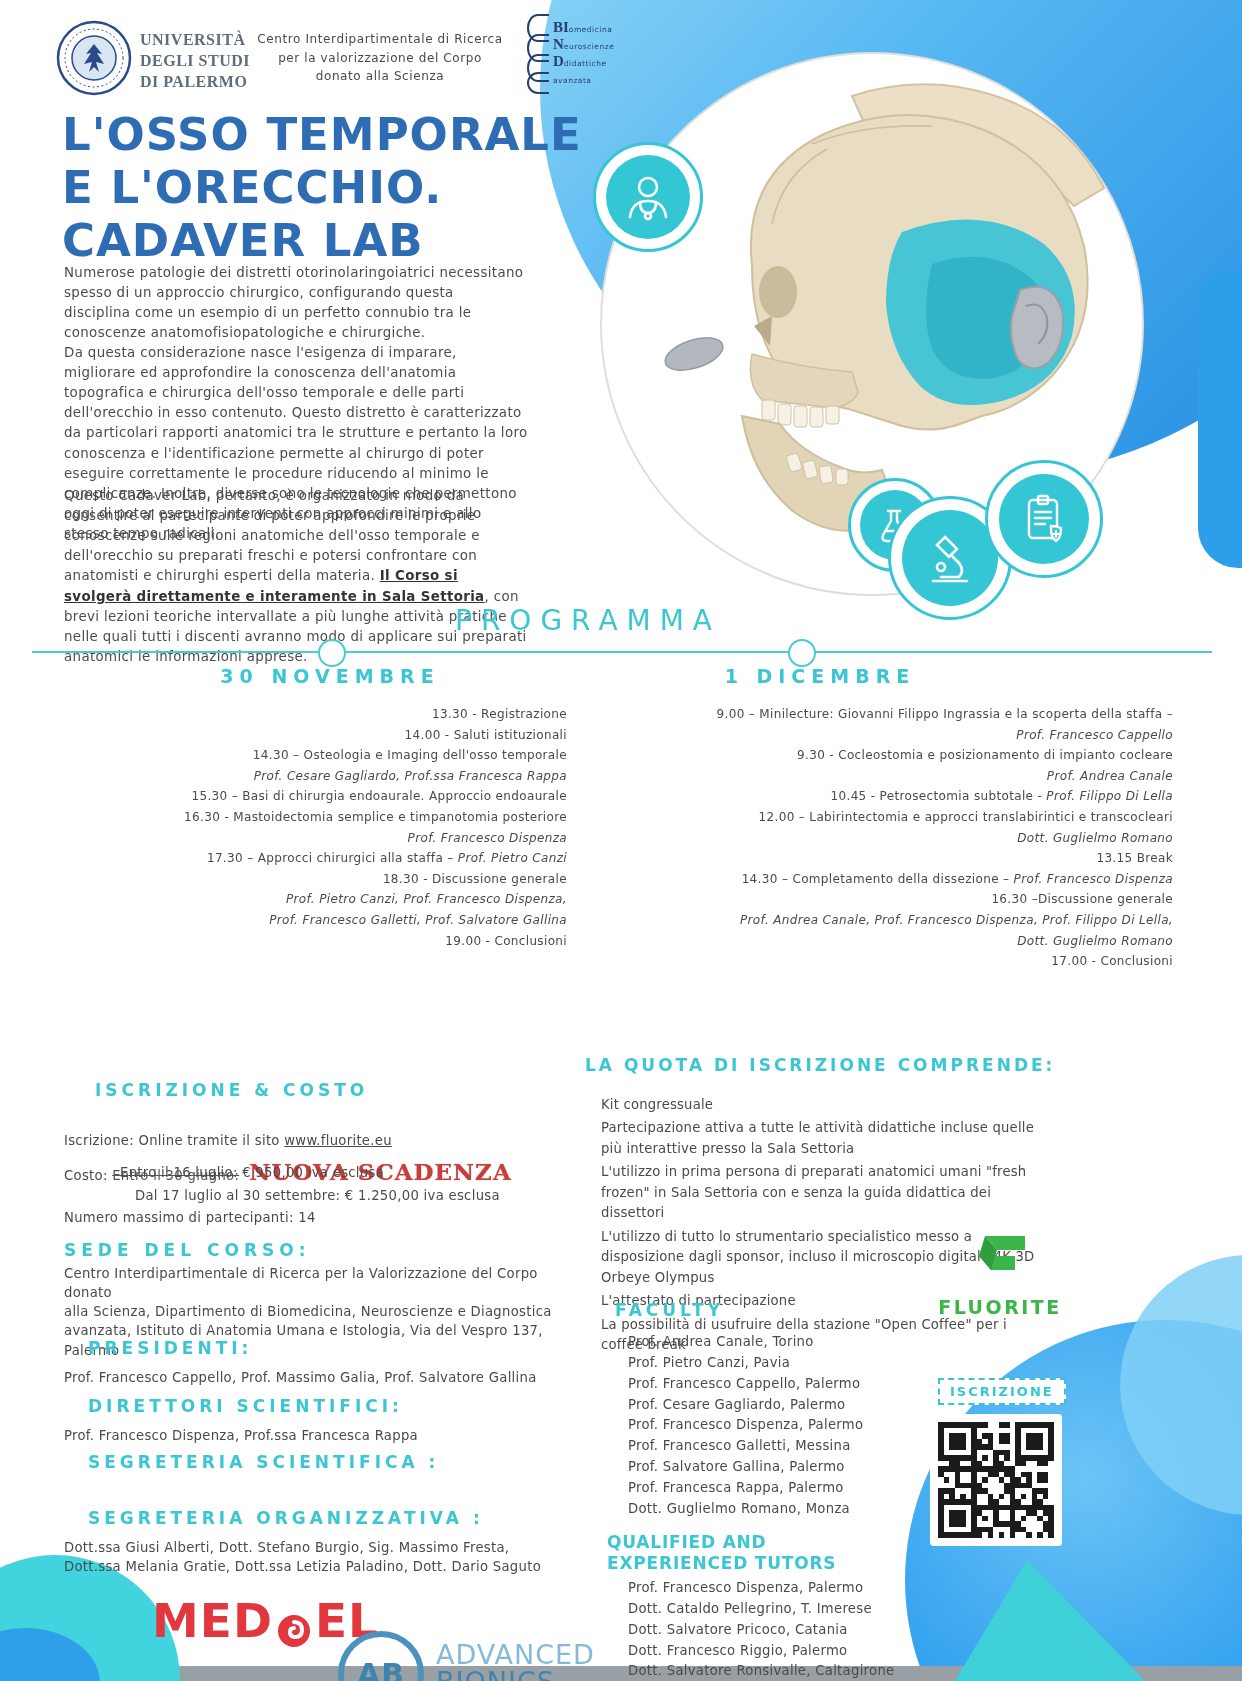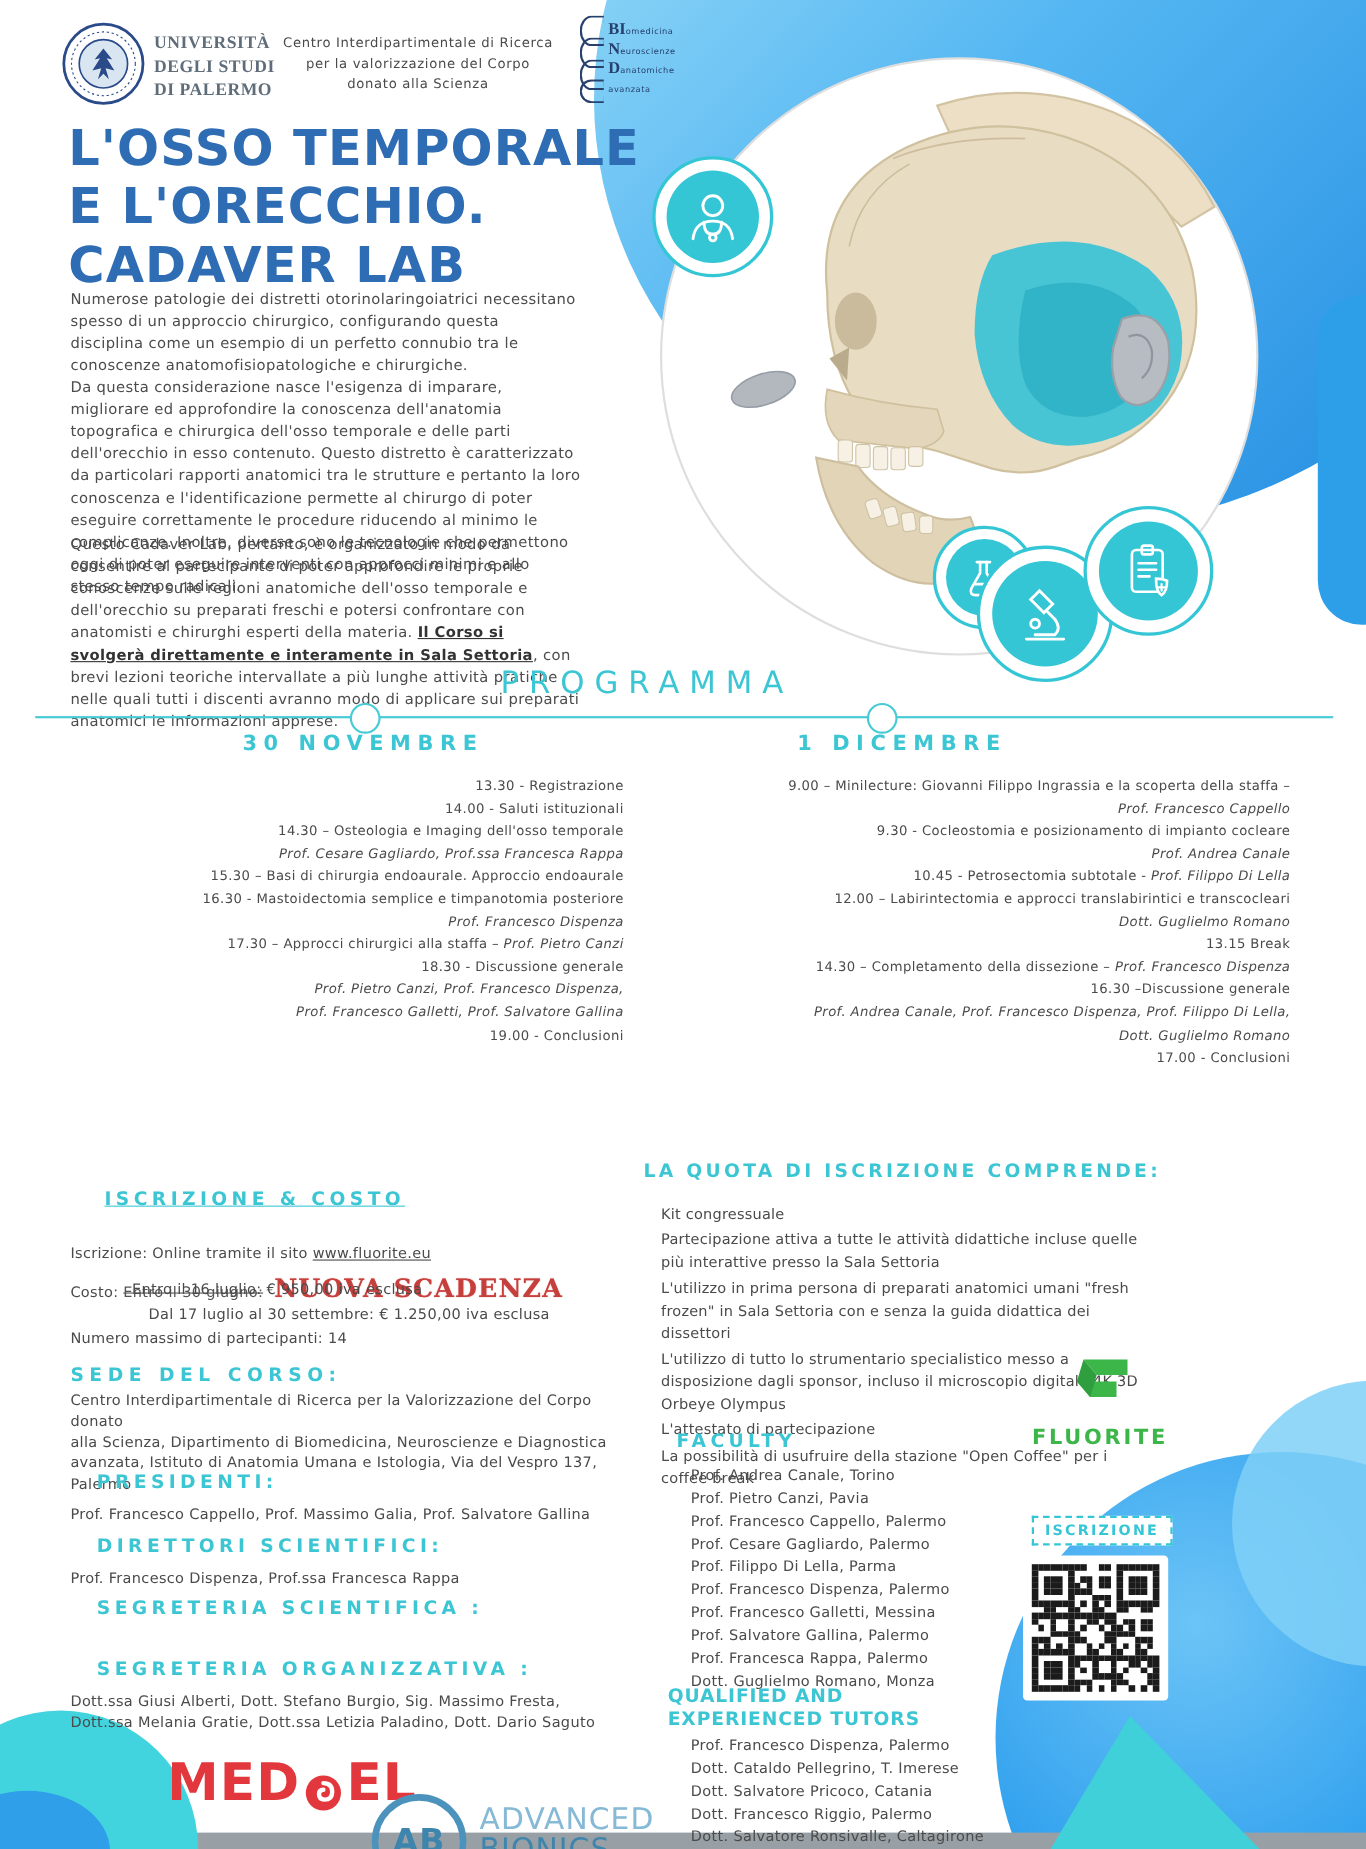--- a/index.html
+++ b/index.html
@@ -71,21 +71,21 @@
   #day1-list{left:97px;top:705px;width:470px;}
   #day2-list{left:618px;top:705px;width:555px;}
   .pline{font-size:12px;line-height:1.55;letter-spacing:.35px;color:#4a4a4a;padding-bottom:2px;text-align:right;}
   .pline i{font-style:italic;}
   .pline.ind{padding-left:10px;}
   
   .teal-h{position:absolute;font-weight:bold;color:#3cc6d3;letter-spacing:4px;font-size:17px;}
   .teal-h2{position:absolute;font-weight:bold;color:#3cc6d3;letter-spacing:.8px;font-size:17px;line-height:1.25;white-space:pre-line;}
   .body-text{position:absolute;font-size:13.2px;line-height:1.45;letter-spacing:.3px;color:#4a4a4a;white-space:pre-line;}
   
-  #iscrizione-title{left:95px;top:1080px;text-decoration:underline;}
+  #iscrizione-title{left:95px;top:1080px;}
   #online-line{left:64px;top:1112px;}
   #online-line a{color:#4a4a4a;text-decoration:underline;}
   #costo-line{left:64px;top:1136px;}
   #costo-line s{color:#555;}
   .stamp{font-family:"DejaVu Serif",serif;font-weight:bold;color:#c5403c;font-size:23px;
       letter-spacing:1px;margin-left:10px;text-shadow:0 0 1px #d66;}
   #deadline1{left:120px;top:1163px;} #deadline2{left:135px;top:1186px;} #maxline{left:64px;top:1208px;}
   
   #sede-title{left:64px;top:1240px;letter-spacing:5px;}
   #sede-text{left:64px;top:1264px;width:510px;}
@@ -163,21 +163,21 @@
         <b></b>
         <b></b>
         <b></b>
       </span>
     <span class="bind-text">
 
         <span class="bind-line" style="display:block"><span class="bind-big">BI</span><span class="bind-rest">omedicina</span></span>
 
         <span class="bind-line" style="display:block"><span class="bind-big">N</span><span class="bind-rest">euroscienze</span></span>
 
-        <span class="bind-line" style="display:block"><span class="bind-big">D</span><span class="bind-rest">anatomiche</span></span>
+        <span class="bind-line" style="display:block"><span class="bind-big">D</span><span class="bind-rest">didattiche</span></span>
 
         <span class="bind-line" style="display:block"><span class="bind-rest">avanzata</span></span>
       </span>
   </div>
 
   <div class="title">L'OSSO TEMPORALE
 E L'ORECCHIO.
 CADAVER LAB</div>
   <div class="para" id="p1">Numerose patologie dei distretti otorinolaringoiatrici necessitano spesso di un approccio chirurgico, configurando questa disciplina come un esempio di un perfetto connubio tra le conoscenze anatomofisiopatologiche e chirurgiche.</div>
   <div class="para" id="p2">Da questa considerazione nasce l'esigenza di imparare, migliorare ed approfondire la conoscenza dell'anatomia topografica e chirurgica dell'osso temporale e delle parti dell'orecchio in esso contenuto. Questo distretto è caratterizzato da particolari rapporti anatomici tra le strutture e pertanto la loro conoscenza e l'identificazione permette al chirurgo di poter eseguire correttamente le procedure riducendo al minimo le complicanze. Inoltre, diverse sono le tecnologie che permettono oggi di poter eseguire interventi con approcci minimi e allo stesso tempo radicali.</div>
@@ -362,21 +362,20 @@
       <div class="qline">La possibilità di usufruire della stazione "Open Coffee" per i coffee break</div>
     </div>
 
   <div class="teal-h" id="faculty-title">FACULTY</div>
   <div id="faculty-list">
 
   <div class="fline">Prof. Andrea Canale, Torino</div>
       <div class="fline">Prof. Pietro Canzi, Pavia</div>
       <div class="fline">Prof. Francesco Cappello, Palermo</div>
       <div class="fline">Prof. Cesare Gagliardo, Palermo</div>
-      <div class="fline">Prof. Filippo Di Lella, Parma</div>
       <div class="fline">Prof. Francesco Dispenza, Palermo</div>
       <div class="fline">Prof. Francesco Galletti, Messina</div>
       <div class="fline">Prof. Salvatore Gallina, Palermo</div>
       <div class="fline">Prof. Francesca Rappa, Palermo</div>
       <div class="fline">Dott. Guglielmo Romano, Monza</div>
     </div>
 
   <div class="teal-h2" id="tutors-title">QUALIFIED AND
 EXPERIENCED TUTORS</div>
   <div id="tutors-list">

